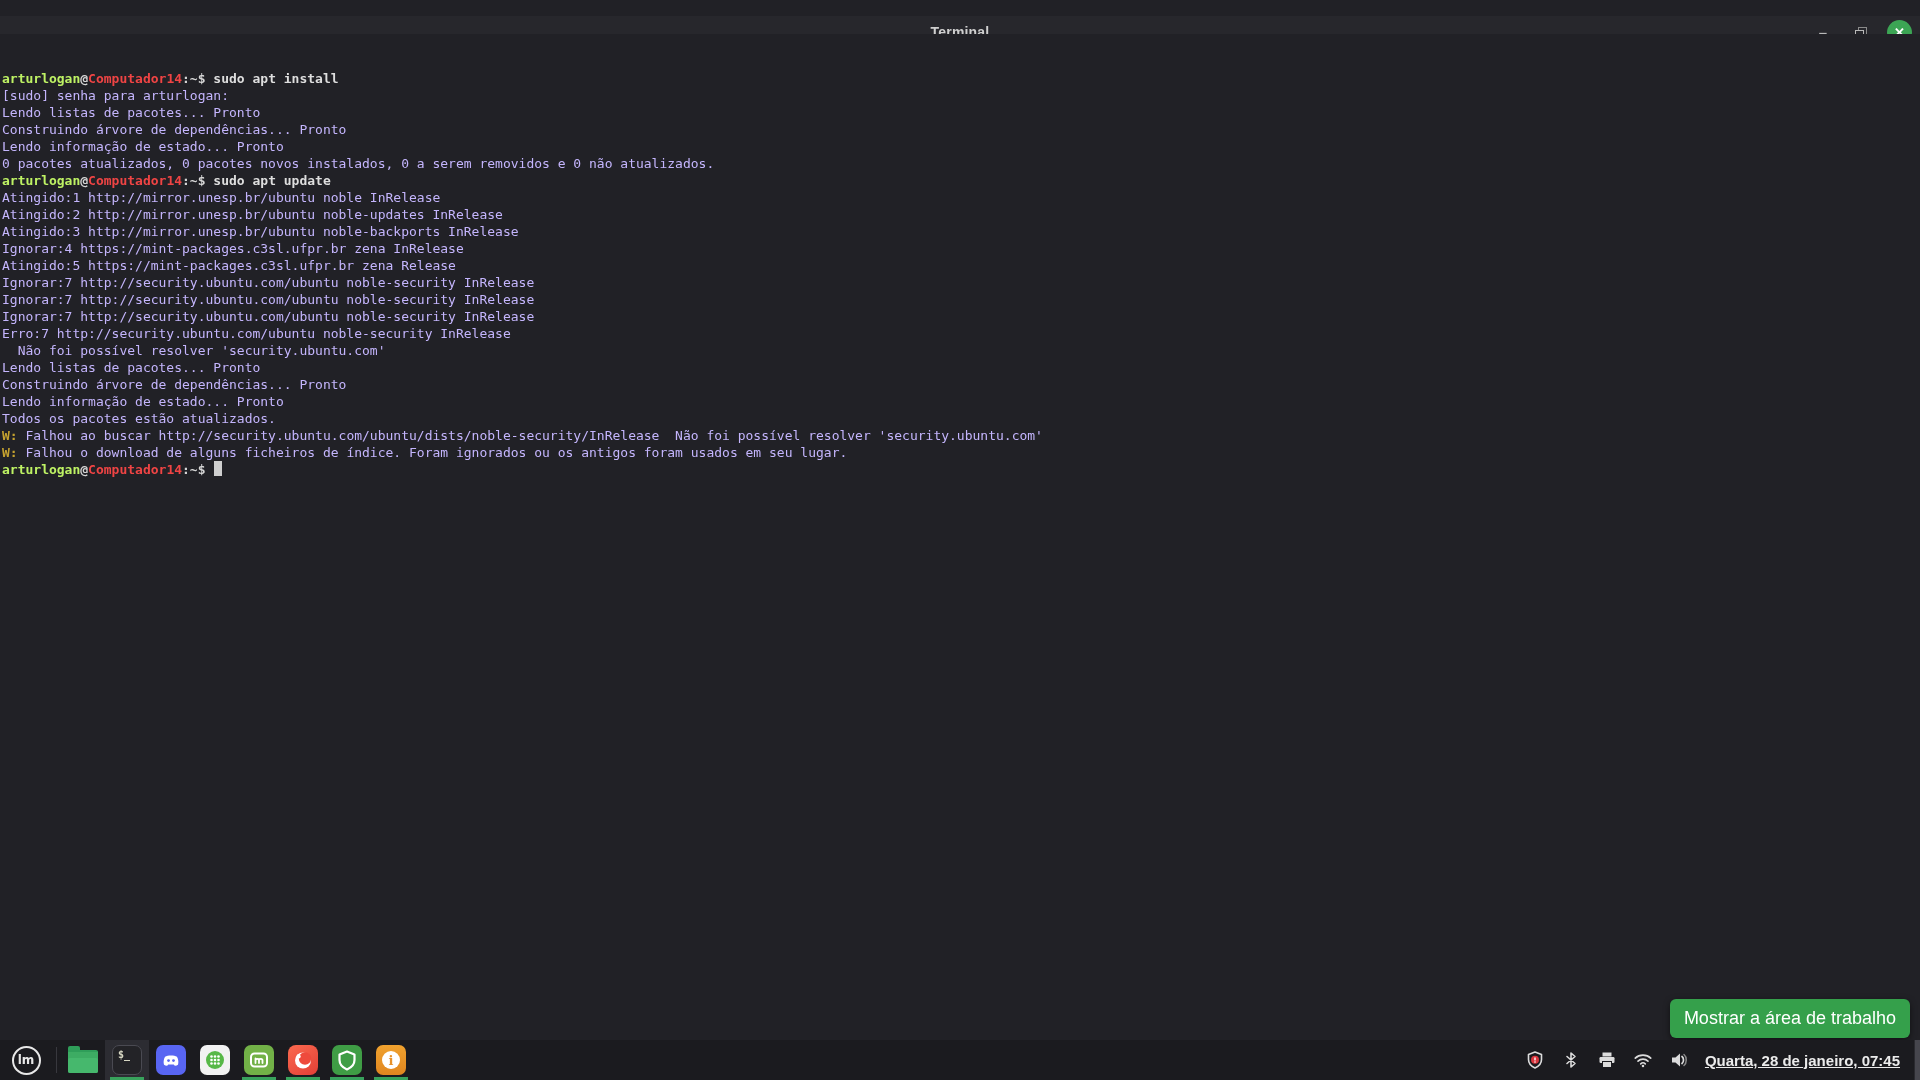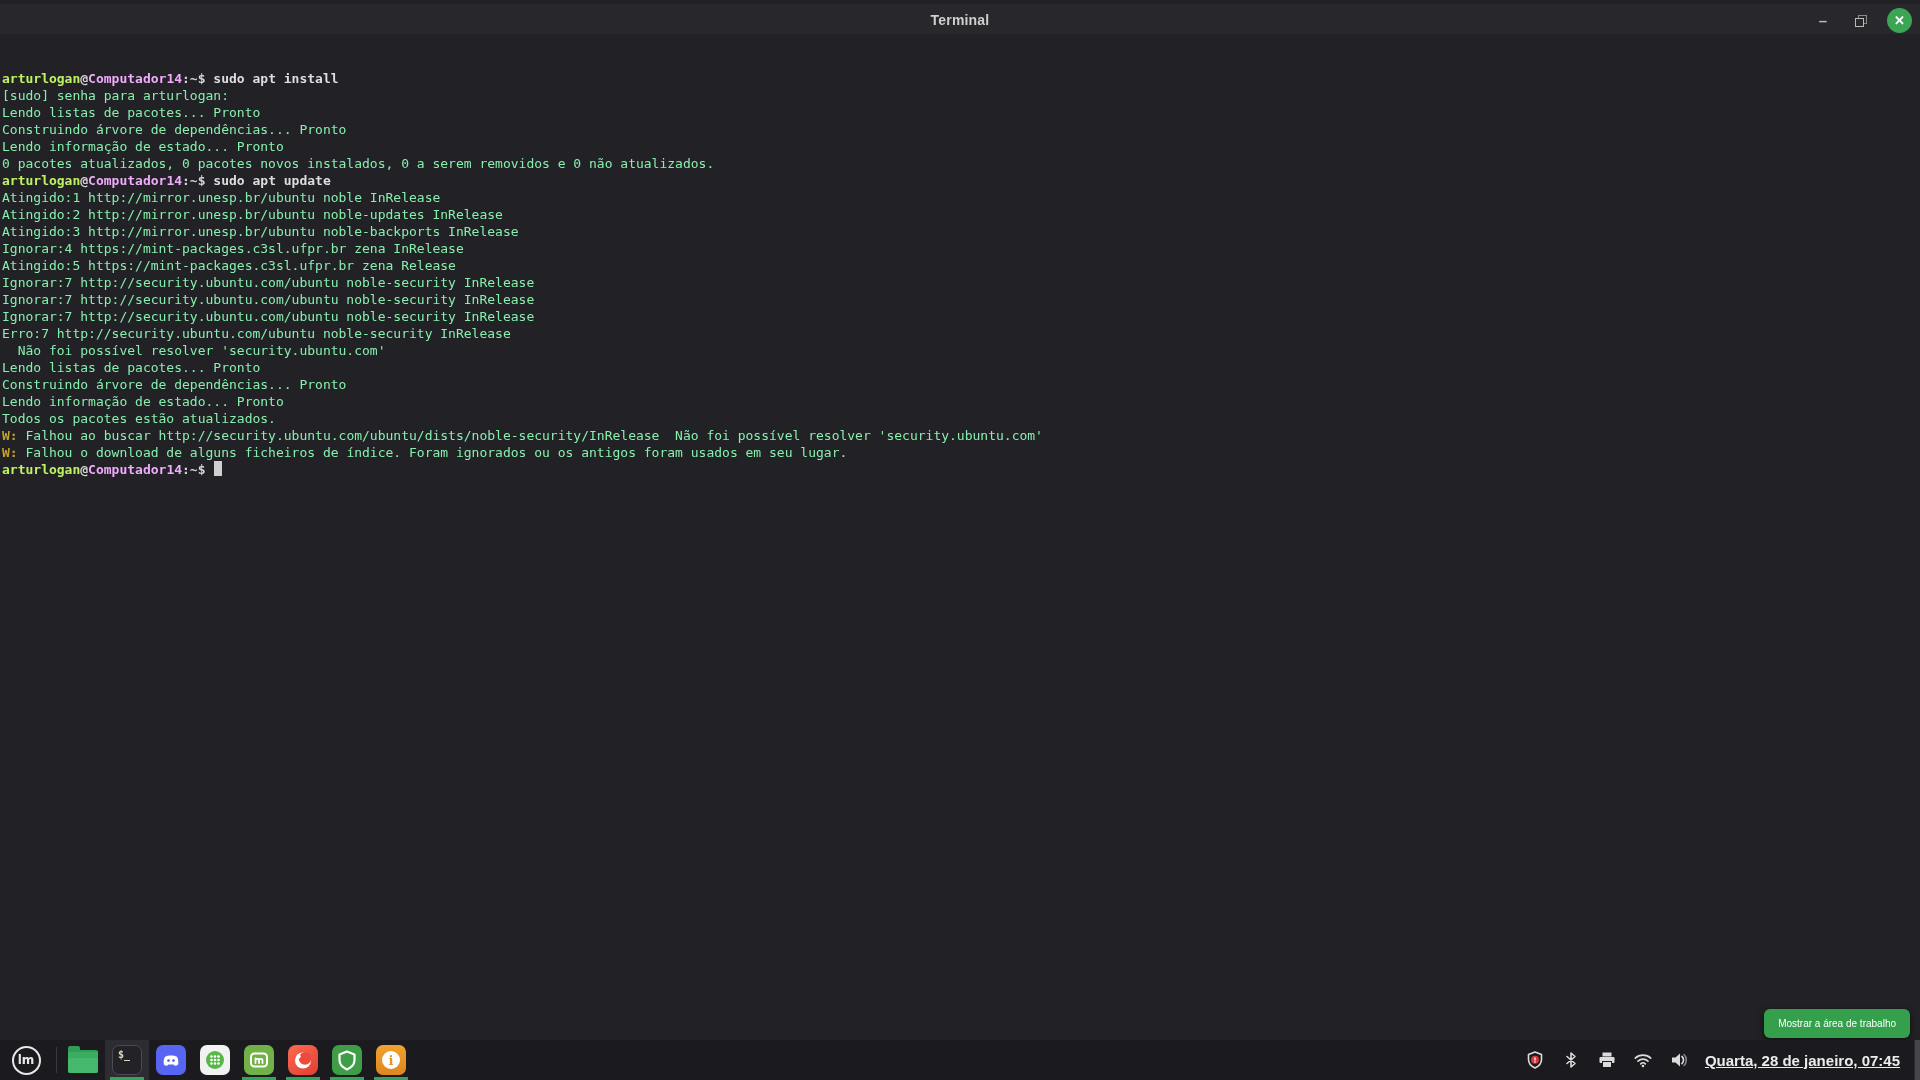--- a/index.html
+++ b/index.html
@@ -5,21 +5,21 @@
   * { margin:0; padding:0; box-sizing:border-box; }
   html,body { width:1920px; height:1080px; overflow:hidden; background:#000; }
   #screen {
     position:relative; width:1920px; height:1080px;
     font-family:"Liberation Sans", sans-serif;
     background:#212126;
   }
 
   
   .titlebar {
-    position:absolute; top:4px; left:0; right:0; height:33px;
+    position:absolute; top:16px; left:0; right:0; height:33px;
     background:#27272c;
     display:flex; align-items:center; justify-content:center;
     border-bottom:1px solid #1b1b1f;
   }
   .titlebar-title { color:#cfcfcf; font-size:14px; font-weight:600; letter-spacing:.2px; }
   .window-controls {
     position:absolute; right:8px; top:0; height:33px;
     display:flex; align-items:center; gap:14px;
   }
   .wc-btn { width:24px; height:24px; display:flex; align-items:center; justify-content:center; cursor:default; }
@@ -36,36 +36,36 @@
 
   
   .terminal {
     position:absolute; top:34px; left:0; right:0; bottom:40px;
     background:#212126; padding:2px 0 0 2px;
     font-family:"DejaVu Sans Mono", monospace;
     font-size:13px; line-height:17px;
     white-space:pre;
   }
   .term-line { height:17px; }
-  .c-fg   { color:#86efac; }
+  .c-fg   { color:#c4b5fd; }
   .c-user { color:#bef264; font-weight:bold; }
-  .c-host { color:#f0abfc; font-weight:bold; }
+  .c-host { color:#ef4444; font-weight:bold; }
   .c-sym  { color:#d6d6d6; font-weight:bold; }
   .c-cmd  { color:#dedede; font-weight:bold; }
   .c-warn { color:#c4a12f; font-weight:bold; }
   .cursor {
     display:inline-block; width:8px; height:15px;
     background:#cfcfcf; vertical-align:-2px; margin-left:1px;
   }
 
   
   .desktop-tooltip {
     position:absolute; right:10px; bottom:42px;
     background:#35a04b; color:#ffffff;
-    font-size:10px; padding:9px 14px; border-radius:6px;
+    font-size:18px; padding:9px 14px; border-radius:6px;
     box-shadow:0 2px 6px rgba(0,0,0,.5);
   }
 
   
   .panel {
     position:absolute; left:0; right:0; bottom:0; height:40px;
     background:#1b1b1f;
     display:flex; align-items:center;
   }
   .menu-button {

